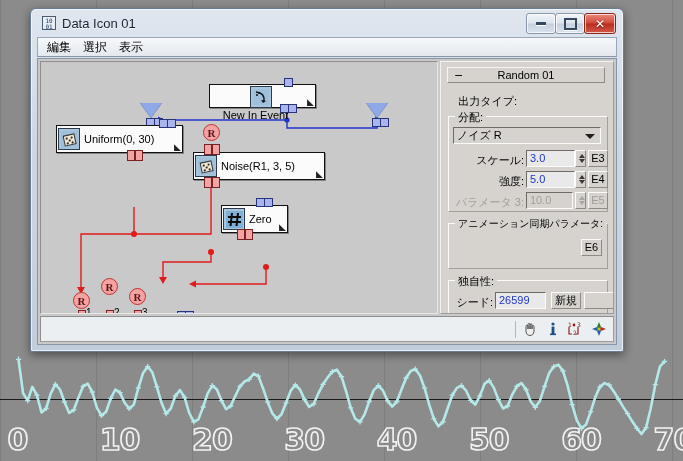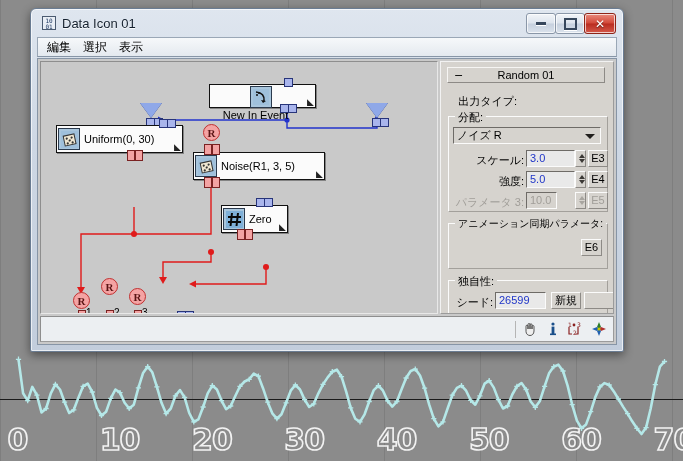--- a/index.html
+++ b/index.html
@@ -524,21 +524,21 @@
 
       <div class="lbl" style="left:10px;top:112px;width:73px;">強度:</div>
       <div class="fld" style="left:85px;top:109px;width:49px;">5.0</div>
       <div class="spin" style="left:134px;top:109px;">
           <i class="up"></i>
           <i class="dn"></i>
         </div>
       <div class="ebtn" style="left:147px;top:109px;width:18px;">E4</div>
 
       <div class="lbl dim" style="left:4px;top:133px;width:79px;">パラメータ 3:</div>
-      <div class="fld dim" style="left:85px;top:130px;width:31px;">10.0</div>
+      <div class="fld dim" style="left:85px;top:130px;width:47px;">10.0</div>
       <div class="spin dim" style="left:134px;top:130px;">
           <i class="up"></i>
           <i class="dn"></i>
         </div>
       <div class="ebtn dim" style="left:147px;top:130px;width:18px;">E5</div>
 
       <div class="grp" style="left:7px;top:161px;width:158px;height:44px;">
         <span class="grp-title" style="font-size:10px;">アニメーション同期パラメータ:</span>
       </div>
       <div class="ebtn" style="left:140px;top:177px;width:21px;">E6</div>

